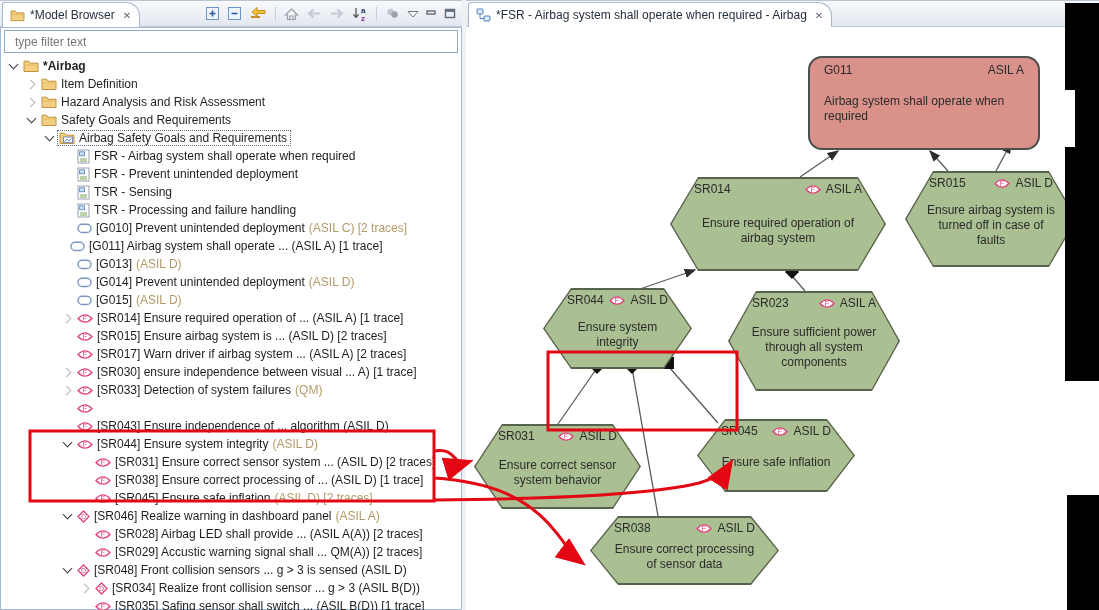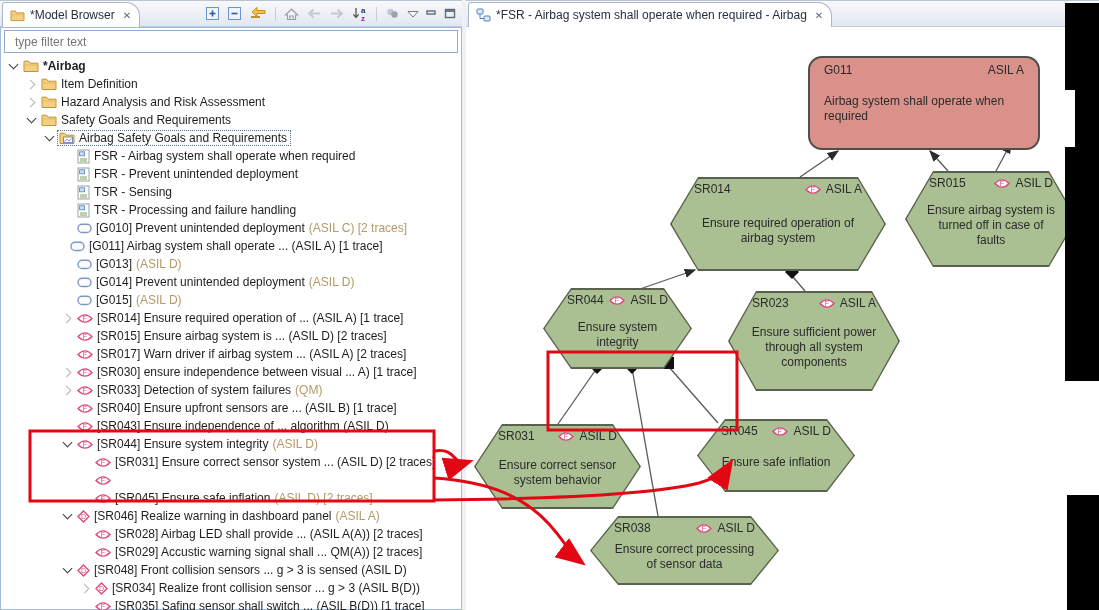--- a/index.html
+++ b/index.html
@@ -384,21 +384,20 @@
         </div>
         <div class="trow" style="padding-left: 60px;">
           <span class="chev "></span>
           <span class="rowbox">
             <span class="ticon">
               <svg width="16" height="11" viewBox="0 0 16 11">
                 <path d="M1 5.5 Q8 -1.8 15 5.5 Q8 12.8 1 5.5 z" fill="#fff" stroke="#e0457e" stroke-width="1.3"></path>
                 <text x="8" y="8.2" font-size="7" text-anchor="middle" fill="#e0457e" font-family="Liberation Sans">F</text>
               </svg>
             </span>
-            <span class="tlabel">[SR040] Ensure upfront sensors are ... (ASIL B) [1 trace]</span>
           </span>
         </div>
         <div class="trow" style="padding-left: 60px;">
           <span class="chev "></span>
           <span class="rowbox">
             <span class="ticon">
               <svg width="16" height="11" viewBox="0 0 16 11">
                 <path d="M1 5.5 Q8 -1.8 15 5.5 Q8 12.8 1 5.5 z" fill="#fff" stroke="#e0457e" stroke-width="1.3"></path>
                 <text x="8" y="8.2" font-size="7" text-anchor="middle" fill="#e0457e" font-family="Liberation Sans">F</text>
               </svg>
@@ -433,20 +432,21 @@
         </div>
         <div class="trow" style="padding-left: 78px;">
           <span class="chev "></span>
           <span class="rowbox">
             <span class="ticon">
               <svg width="16" height="11" viewBox="0 0 16 11">
                 <path d="M1 5.5 Q8 -1.8 15 5.5 Q8 12.8 1 5.5 z" fill="#fff" stroke="#e0457e" stroke-width="1.3"></path>
                 <text x="8" y="8.2" font-size="7" text-anchor="middle" fill="#e0457e" font-family="Liberation Sans">F</text>
               </svg>
             </span>
+            <span class="tlabel">[SR038] Ensure correct processing of ... (ASIL D) [1 trace]</span>
           </span>
         </div>
         <div class="trow" style="padding-left: 78px;">
           <span class="chev "></span>
           <span class="rowbox">
             <span class="ticon">
               <svg width="16" height="11" viewBox="0 0 16 11">
                 <path d="M1 5.5 Q8 -1.8 15 5.5 Q8 12.8 1 5.5 z" fill="#fff" stroke="#e0457e" stroke-width="1.3"></path>
                 <text x="8" y="8.2" font-size="7" text-anchor="middle" fill="#e0457e" font-family="Liberation Sans">F</text>
               </svg>

